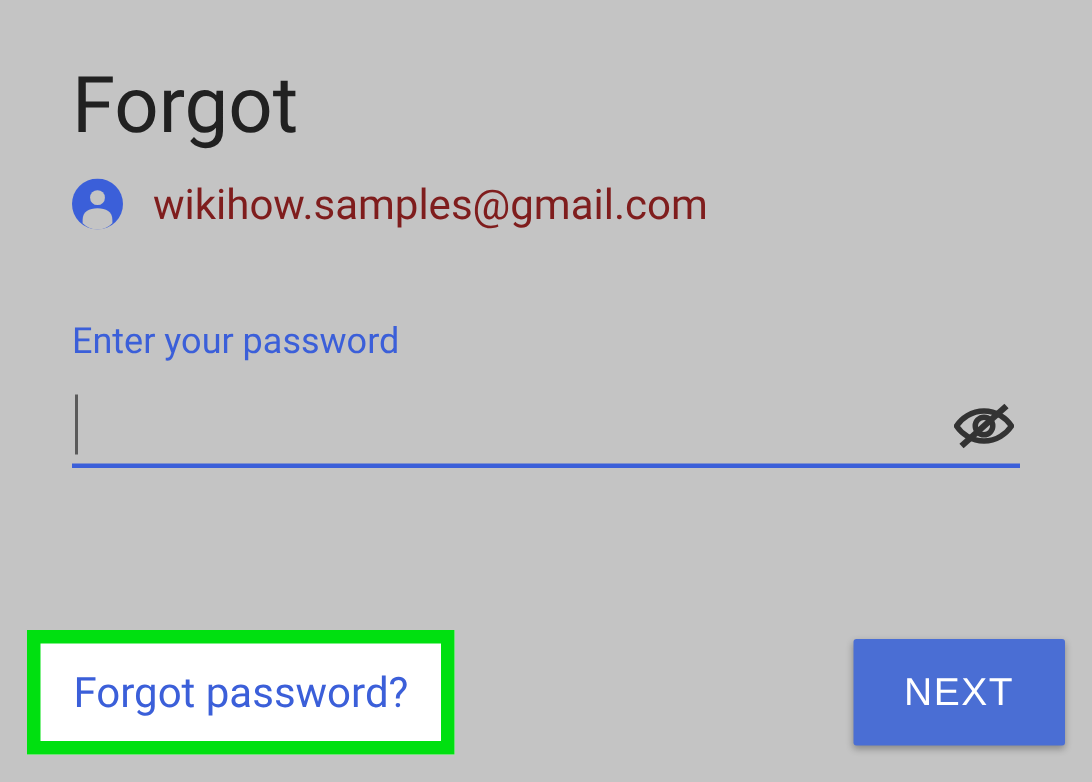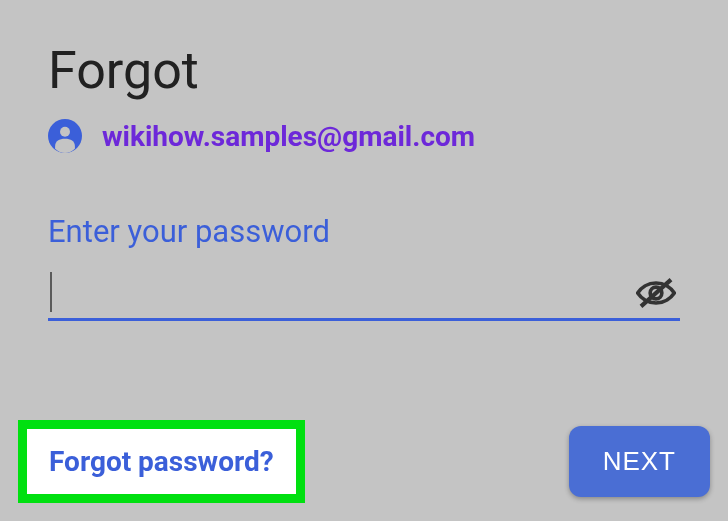--- a/index.html
+++ b/index.html
@@ -30,25 +30,25 @@
       gap: 20px;
       margin-bottom: 60px;
     }
     .account-icon {
       width: 34px;
       height: 34px;
       flex-shrink: 0;
     }
     .account-email {
       font-size: 28px;
-      color: #6d28d9;
-      font-weight: 700;
+      color: #7f1d1d;
+      font-weight: 400;
     }
     .password-label {
-      font-size: 31px;
+      font-size: 24px;
       color: #3b5fd9;
       margin-bottom: 20px;
     }
     .password-field-wrapper {
       position: relative;
       display: flex;
       align-items: flex-end;
       border-bottom: 3px solid #3b5fd9;
       padding-bottom: 4px;
       margin-bottom: 40px;
@@ -87,31 +87,31 @@
       align-items: center;
     }
     .forgot-wrapper {
       border: 9px solid #00e010;
       background: #ffffff;
       padding: 16px 22px;
     }
     .forgot-link {
       font-size: 28px;
       color: #3b5fd9;
-      font-weight: 700;
+      font-weight: 400;
     }
     .next-button {
       background: #4a6ed4;
       color: #ffffff;
       font-size: 26px;
       font-weight: 500;
       letter-spacing: 1px;
       padding: 20px 34px;
       border: none;
-      border-radius: 12px;
+      border-radius: 2px;
       box-shadow: 0 2px 5px rgba(0,0,0,0.3);
       cursor: pointer;
     }
   </style>
 </head>
 <body>
 
 <div class="container">
   <h1 class="title">Forgot</h1>
 

